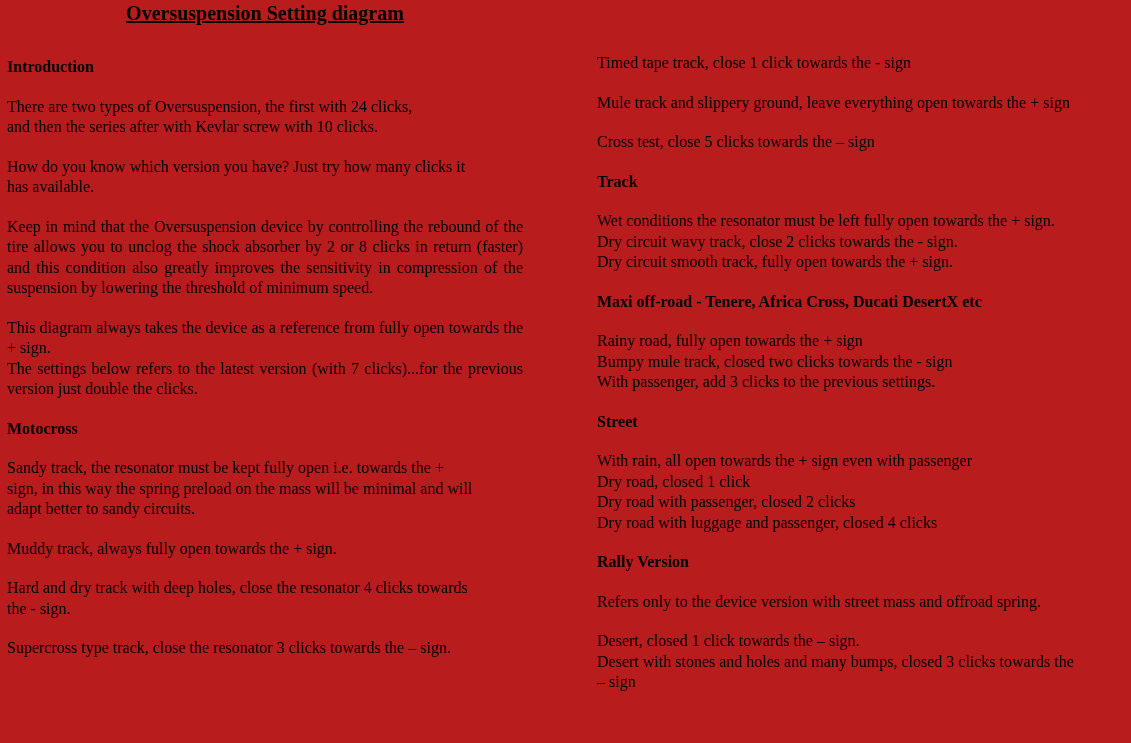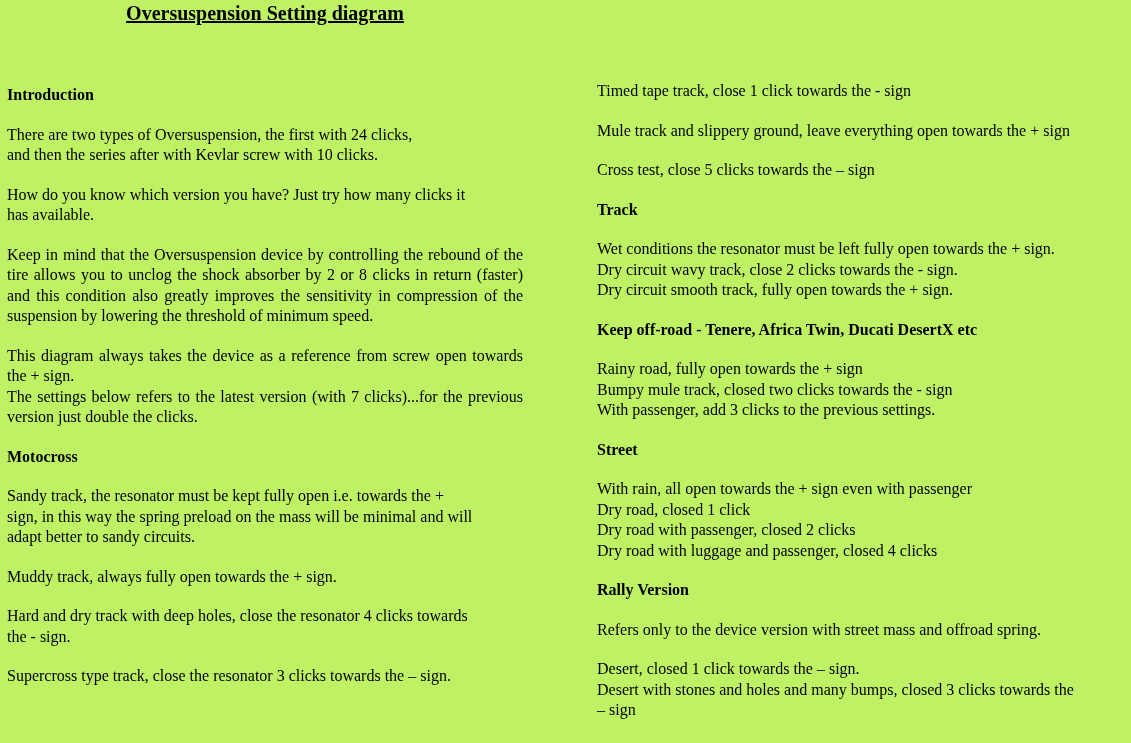--- a/index.html
+++ b/index.html
@@ -4,21 +4,21 @@
 <style>
   html, body {
     margin: 0;
     padding: 0;
     background: #ffffff;
   }
   .page {
     position: relative;
     width: 1131px;
     height: 743px;
-    background: #bef264;
+    background: #b91c1c;
     color: #000000;
     font-family: "Liberation Serif", "DejaVu Serif", serif;
     font-size: 16px;
     line-height: 20.5px;
     overflow: hidden;
   }
   .doc-title {
     position: absolute;
     left: 7px;
     top: 0px;
@@ -26,21 +26,20 @@
     text-align: center;
     font-size: 20px;
     line-height: 27px;
     font-weight: bold;
     text-decoration: underline;
     text-decoration-thickness: 2px;
     margin: 0;
   }
   .col {
     position: absolute;
-    margin-top: 28px;
   }
   .col-left {
     left: 7px;
     top: 57px;
     width: 516px;
   }
   .col-right {
     left: 597px;
     top: 53px;
     width: 534px;
@@ -63,35 +62,35 @@
 </head>
 <body>
 
 <div class="page">
   <h1 class="doc-title">Oversuspension Setting diagram</h1>
   <div class="col col-left">
       <div class="heading">Introduction</div>
       <div class="para">There are two types of Oversuspension, the first with 24 clicks,<br>and then the series after with Kevlar screw with 10 clicks.</div>
       <div class="para">How do you know which version you have? Just try how many clicks it<br>has available.</div>
       <div class="para justify">Keep in mind that the Oversuspension device by controlling the rebound of the tire allows you to unclog the shock absorber by 2 or 8 clicks in return (faster) and this condition also greatly improves the sensitivity in compression of the suspension by lowering the threshold of minimum speed.</div>
-      <div class="para justify nogap">This diagram always takes the device as a reference from screw open towards the + sign.</div>
+      <div class="para justify nogap">This diagram always takes the device as a reference from fully open towards the + sign.</div>
       <div class="para justify">The settings below refers to the latest version (with 7 clicks)...for the previous version just double the clicks.</div>
       <div class="heading">Motocross</div>
       <div class="para">Sandy track, the resonator must be kept fully open i.e. towards the +<br>sign, in this way the spring preload on the mass will be minimal and will<br>adapt better to sandy circuits.</div>
       <div class="para">Muddy track, always fully open towards the + sign.</div>
       <div class="para">Hard and dry track with deep holes, close the resonator 4 clicks towards<br>the - sign.</div>
       <div class="para">Supercross type track, close the resonator 3 clicks towards the – sign.</div>
     </div>
   <div class="col col-right">
       <div class="para">Timed tape track, close 1 click towards the - sign</div>
       <div class="para">Mule track and slippery ground, leave everything open towards the + sign</div>
       <div class="para">Cross test, close 5 clicks towards the – sign</div>
       <div class="heading">Track</div>
       <div class="para">Wet conditions the resonator must be left fully open towards the + sign.<br>Dry circuit wavy track, close 2 clicks towards the - sign.<br>Dry circuit smooth track, fully open towards the + sign.</div>
-      <div class="heading">Keep off-road - Tenere, Africa Twin, Ducati DesertX etc</div>
+      <div class="heading">Maxi off-road - Tenere, Africa Cross, Ducati DesertX etc</div>
       <div class="para">Rainy road, fully open towards the + sign<br>Bumpy mule track, closed two clicks towards the - sign<br>With passenger, add 3 clicks to the previous settings.</div>
       <div class="heading">Street</div>
       <div class="para">With rain, all open towards the + sign even with passenger<br>Dry road, closed 1 click<br>Dry road with passenger, closed 2 clicks<br>Dry road with luggage and passenger, closed 4 clicks</div>
       <div class="heading">Rally Version</div>
       <div class="para">Refers only to the device version with street mass and offroad spring.</div>
       <div class="para">Desert, closed 1 click towards the – sign.<br>Desert with stones and holes and many bumps, closed 3 clicks towards the<br>– sign</div>
     </div>
 </div>
 
 </body></html>

